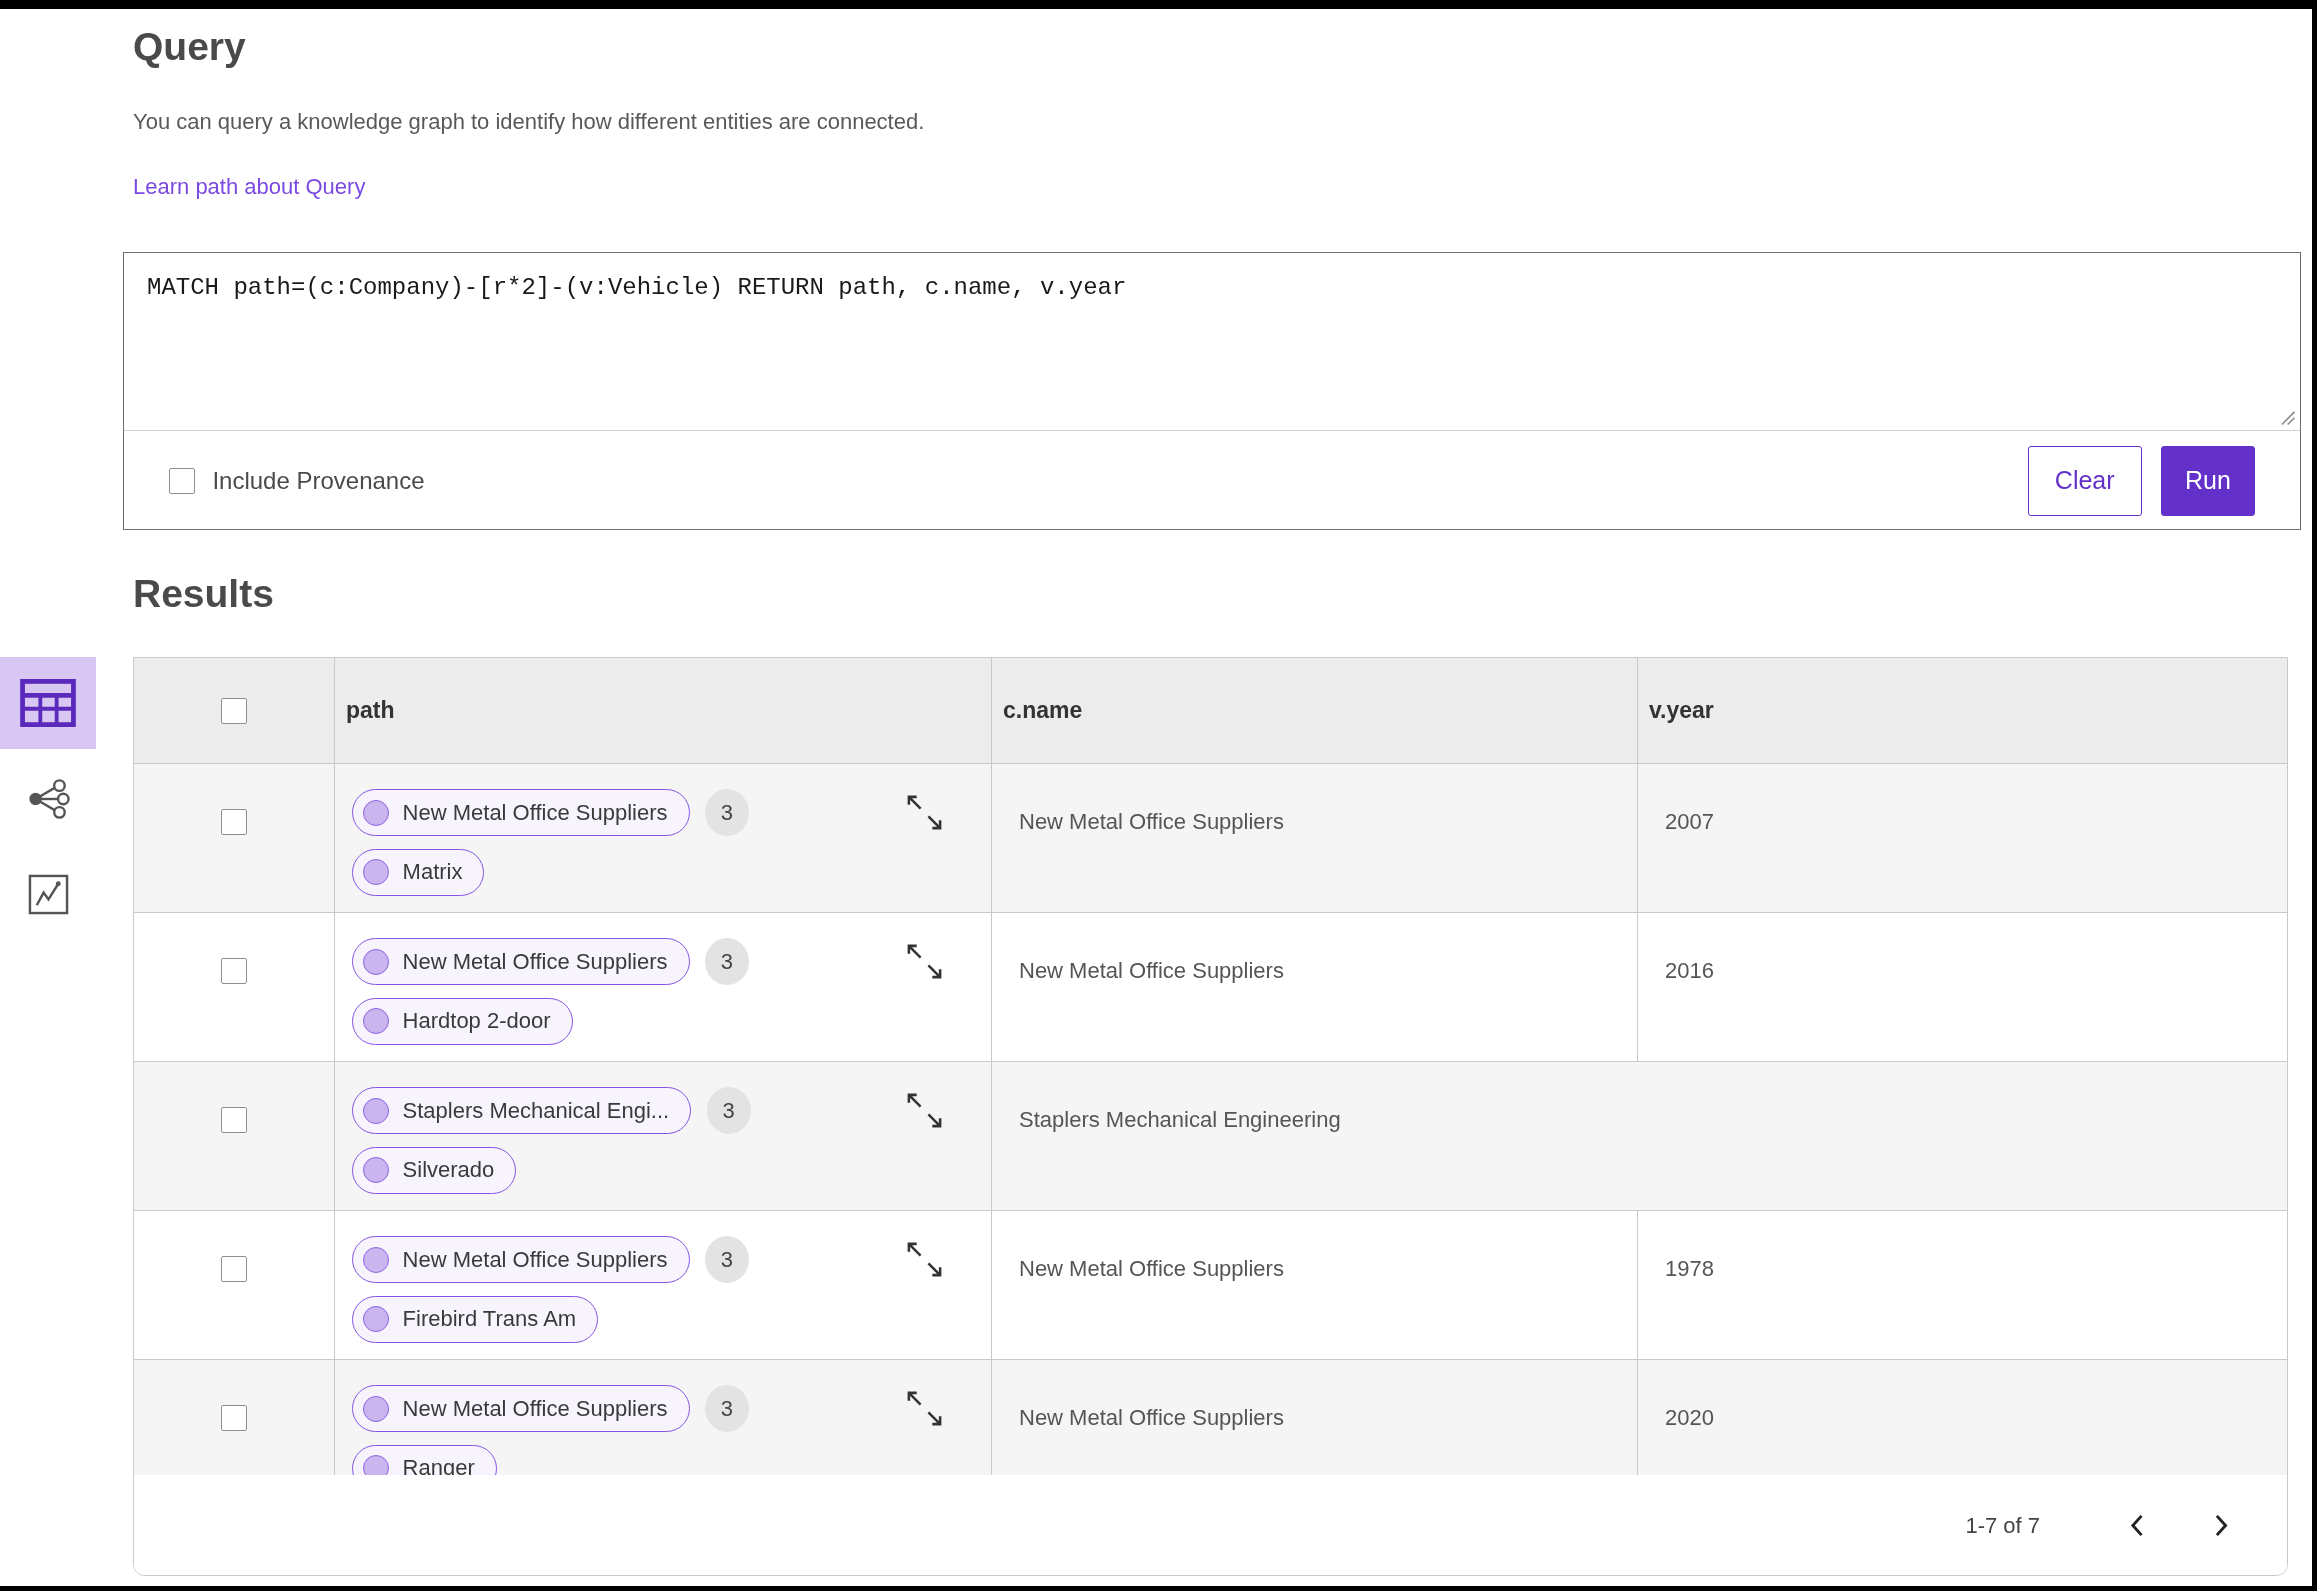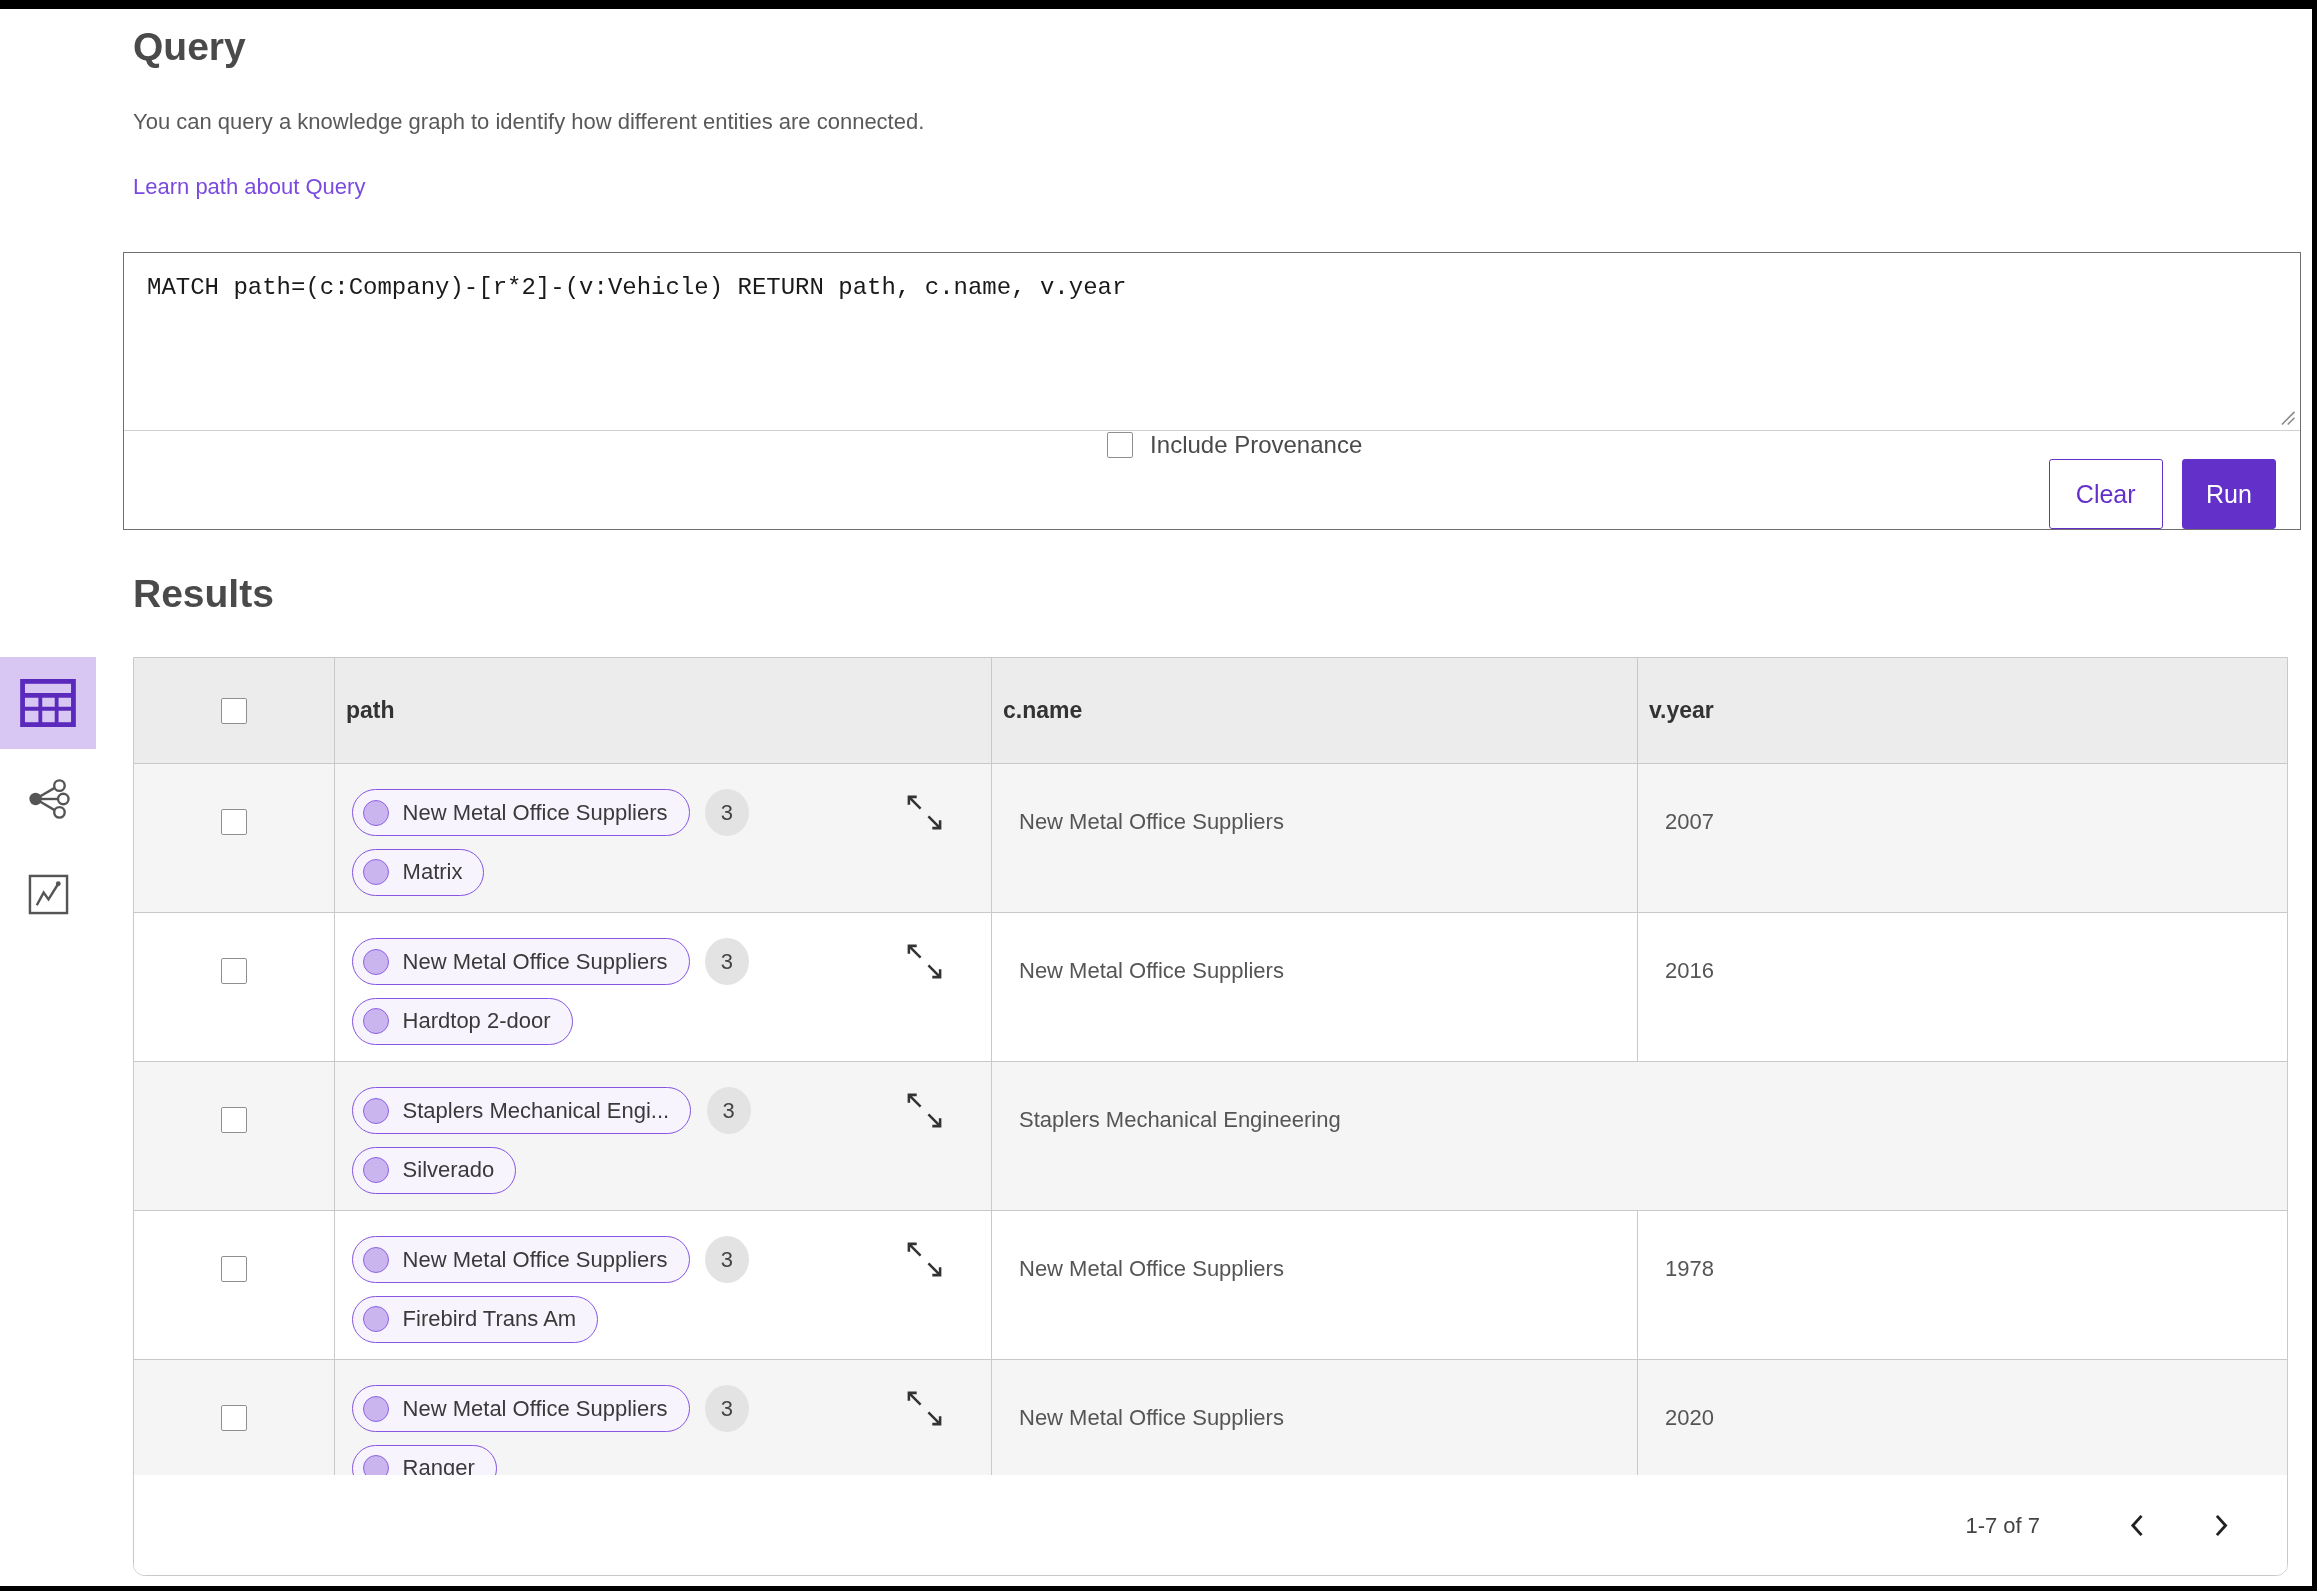--- a/index.html
+++ b/index.html
@@ -34,25 +34,25 @@
   .toggle-knob{position:absolute;right:1.9px;top:1.9px;width:30px;height:30px;border-radius:50%;
     background:#fff;border:1.9px solid var(--accent-purple);}
   .show-query-label{font-size:26px;color:var(--accent-purple);white-space:nowrap;}
 
   .query-panel{position:absolute;left:123px;top:252px;width:2178px;height:278px;
     border:1px solid #6f6f6f;background:#fff;}
   .query-editor{position:relative;width:100%;height:177px;padding:21px 23px;cursor:text;}
   .query-text{font-family:"Liberation Mono", monospace;font-size:24px;color:#1a1a1a;white-space:pre;}
   .resize-handle{position:absolute;right:3.9px;bottom:3.9px;width:17.4px;height:17.4px;}
   .query-footer{position:absolute;left:0;top:177px;width:100%;height:100px;
-    border-top:1px solid #d0d0d0;display:flex;align-items:center;flex-direction:column;}
+    border-top:1px solid #d0d0d0;display:flex;align-items:center;}
   .checkbox{width:26px;height:26px;border:1.9px solid #8f8f8f;border-radius:1.9px;background:#fff;cursor:pointer;flex:0 0 auto;}
   .provenance-wrap{display:flex;align-items:center;gap:17.4px;margin-left:45px;}
   .provenance-label{font-size:24px;color:#4a4a4a;}
-  .footer-buttons{margin-left:auto;margin-right:24px;display:flex;gap:19.3px;}
+  .footer-buttons{margin-left:auto;margin-right:45px;display:flex;gap:19.3px;}
   .btn{height:70px;display:flex;align-items:center;justify-content:center;
     font-size:25px;border-radius:2.9px;cursor:pointer;}
   .btn-clear{width:114px;background:#fff;border:1.9px solid var(--accent-purple);color:var(--accent-purple);}
   .btn-run{width:94px;background:var(--accent-purple);border:1.9px solid var(--accent-purple);color:#fff;}
 
   
   .results-title{position:absolute;left:133px;top:572px;font-size:39px;font-weight:700;color:#4a4a4a;}
 
   .view-switcher{position:absolute;left:0;top:657px;width:106px;}
   .view-item{width:96px;height:92px;display:flex;align-items:center;justify-content:center;cursor:pointer;margin-bottom:3.9px;}

